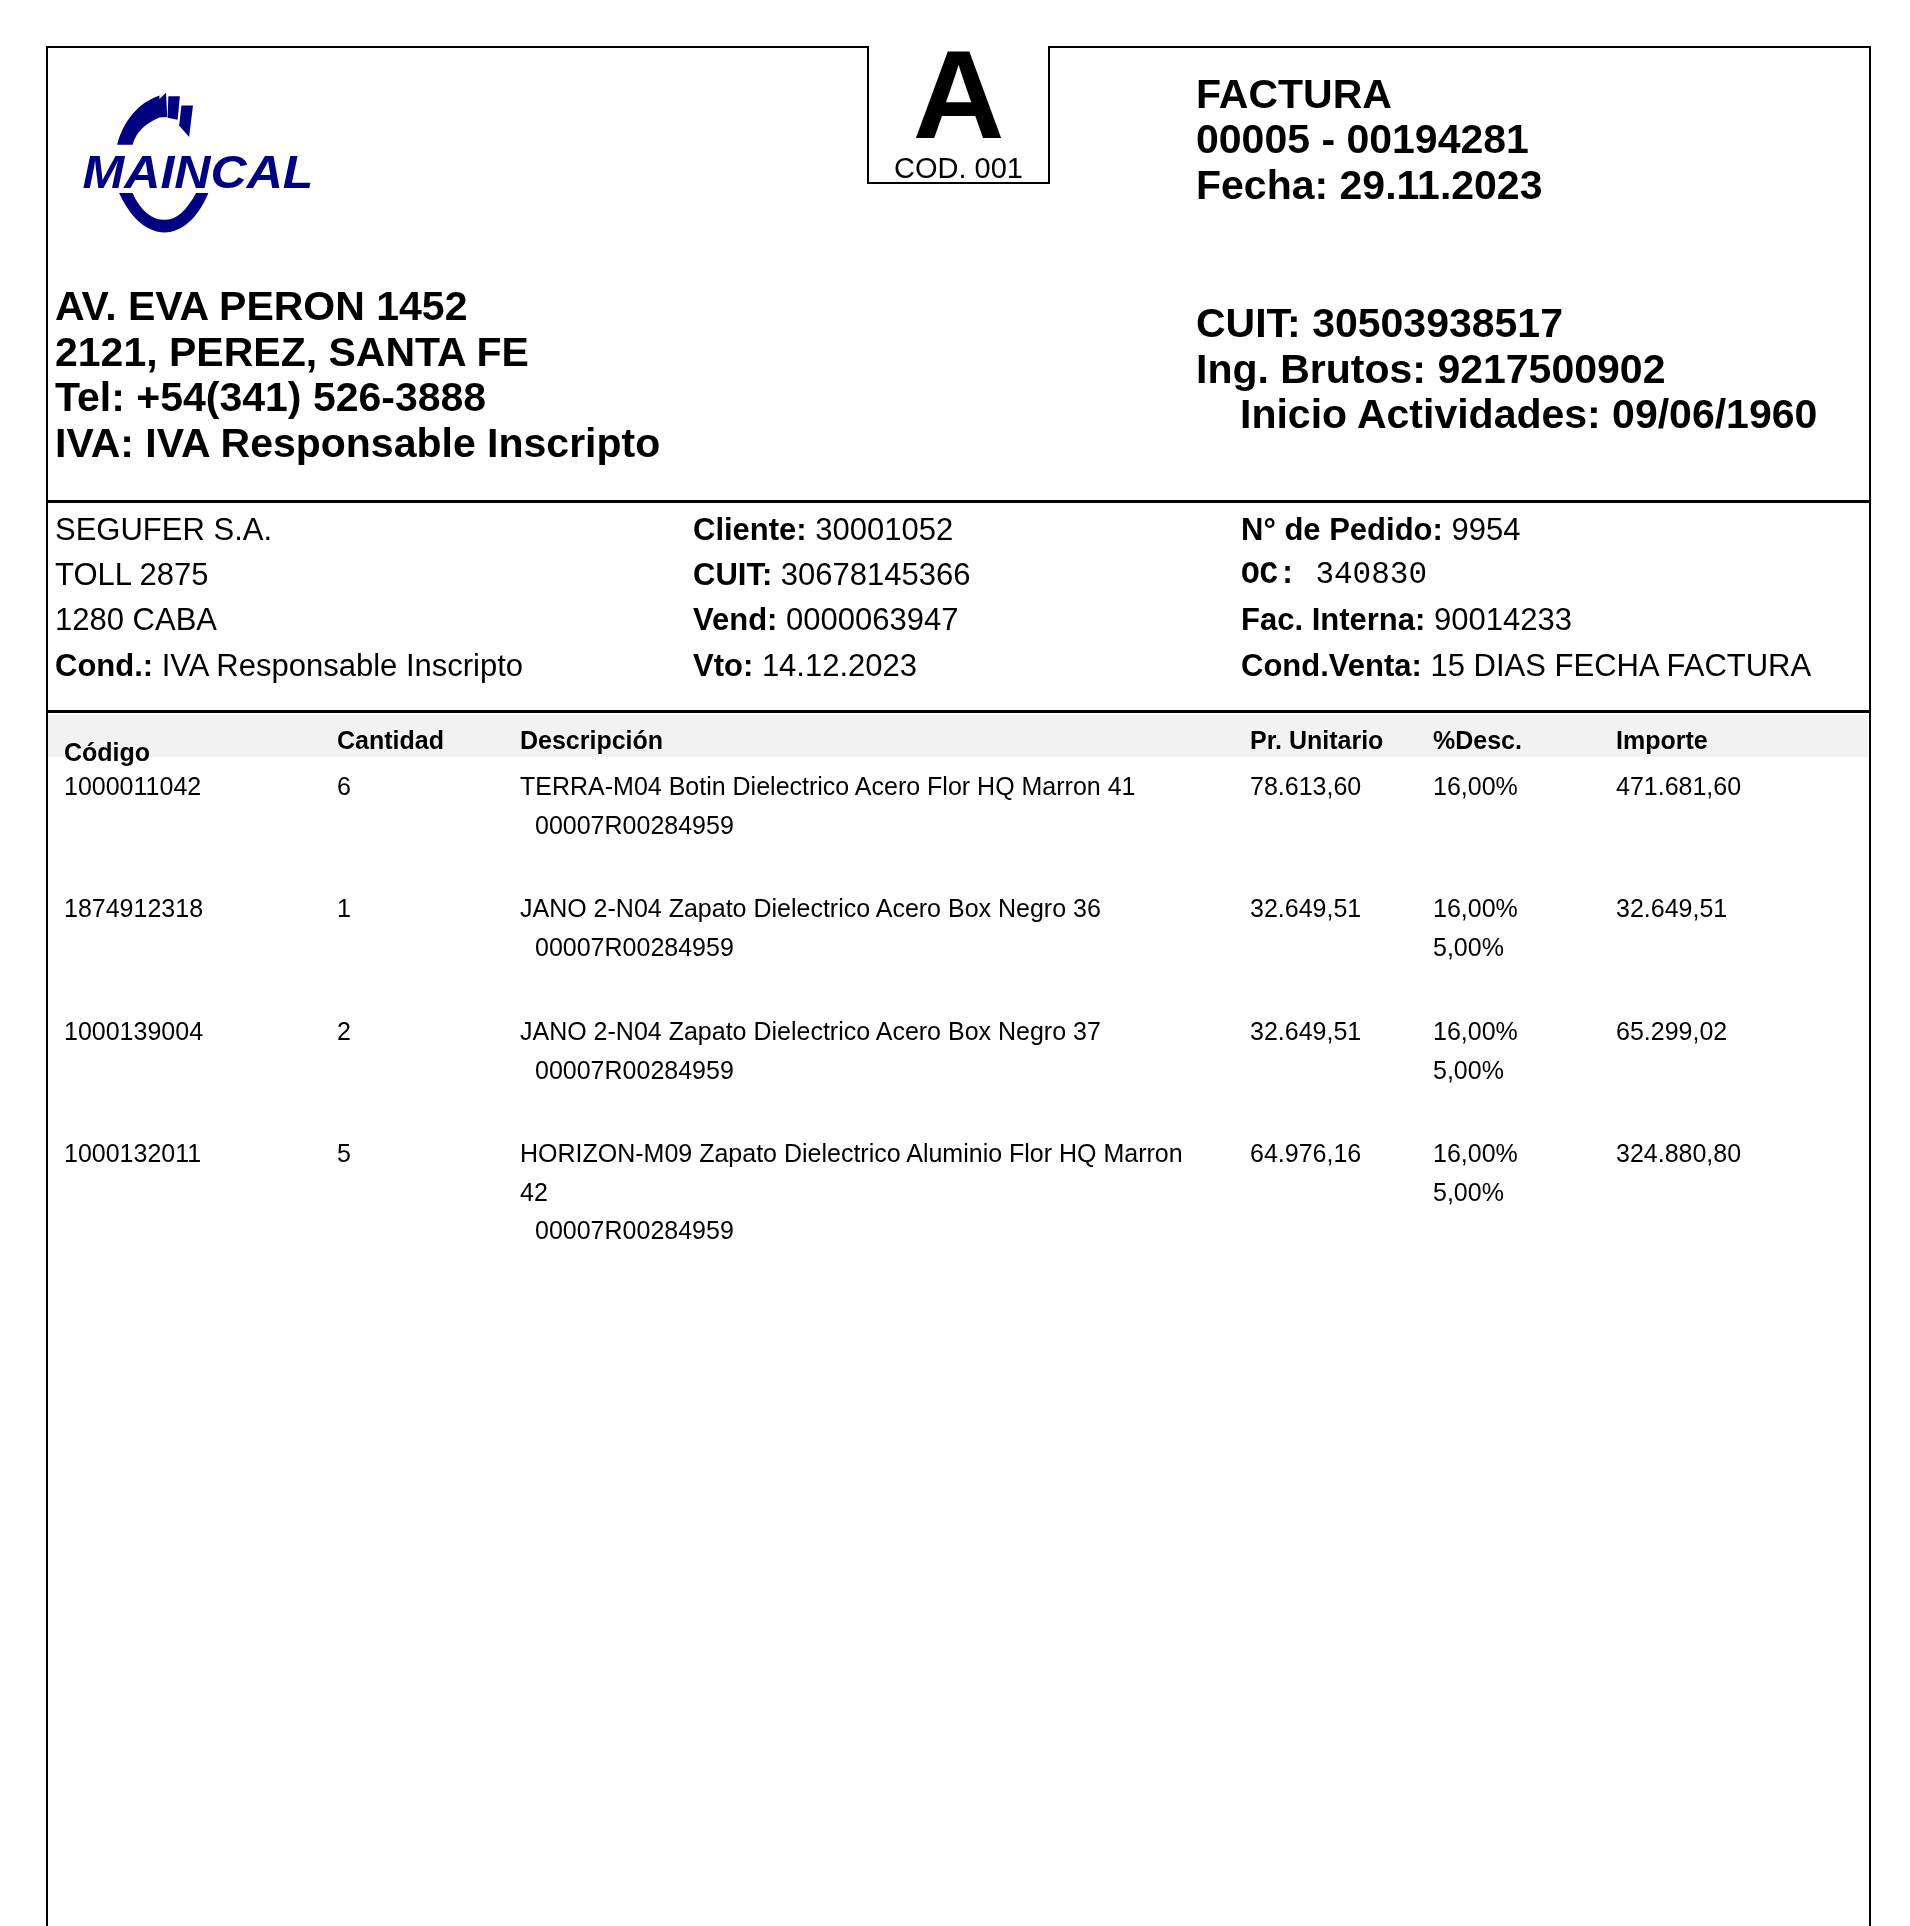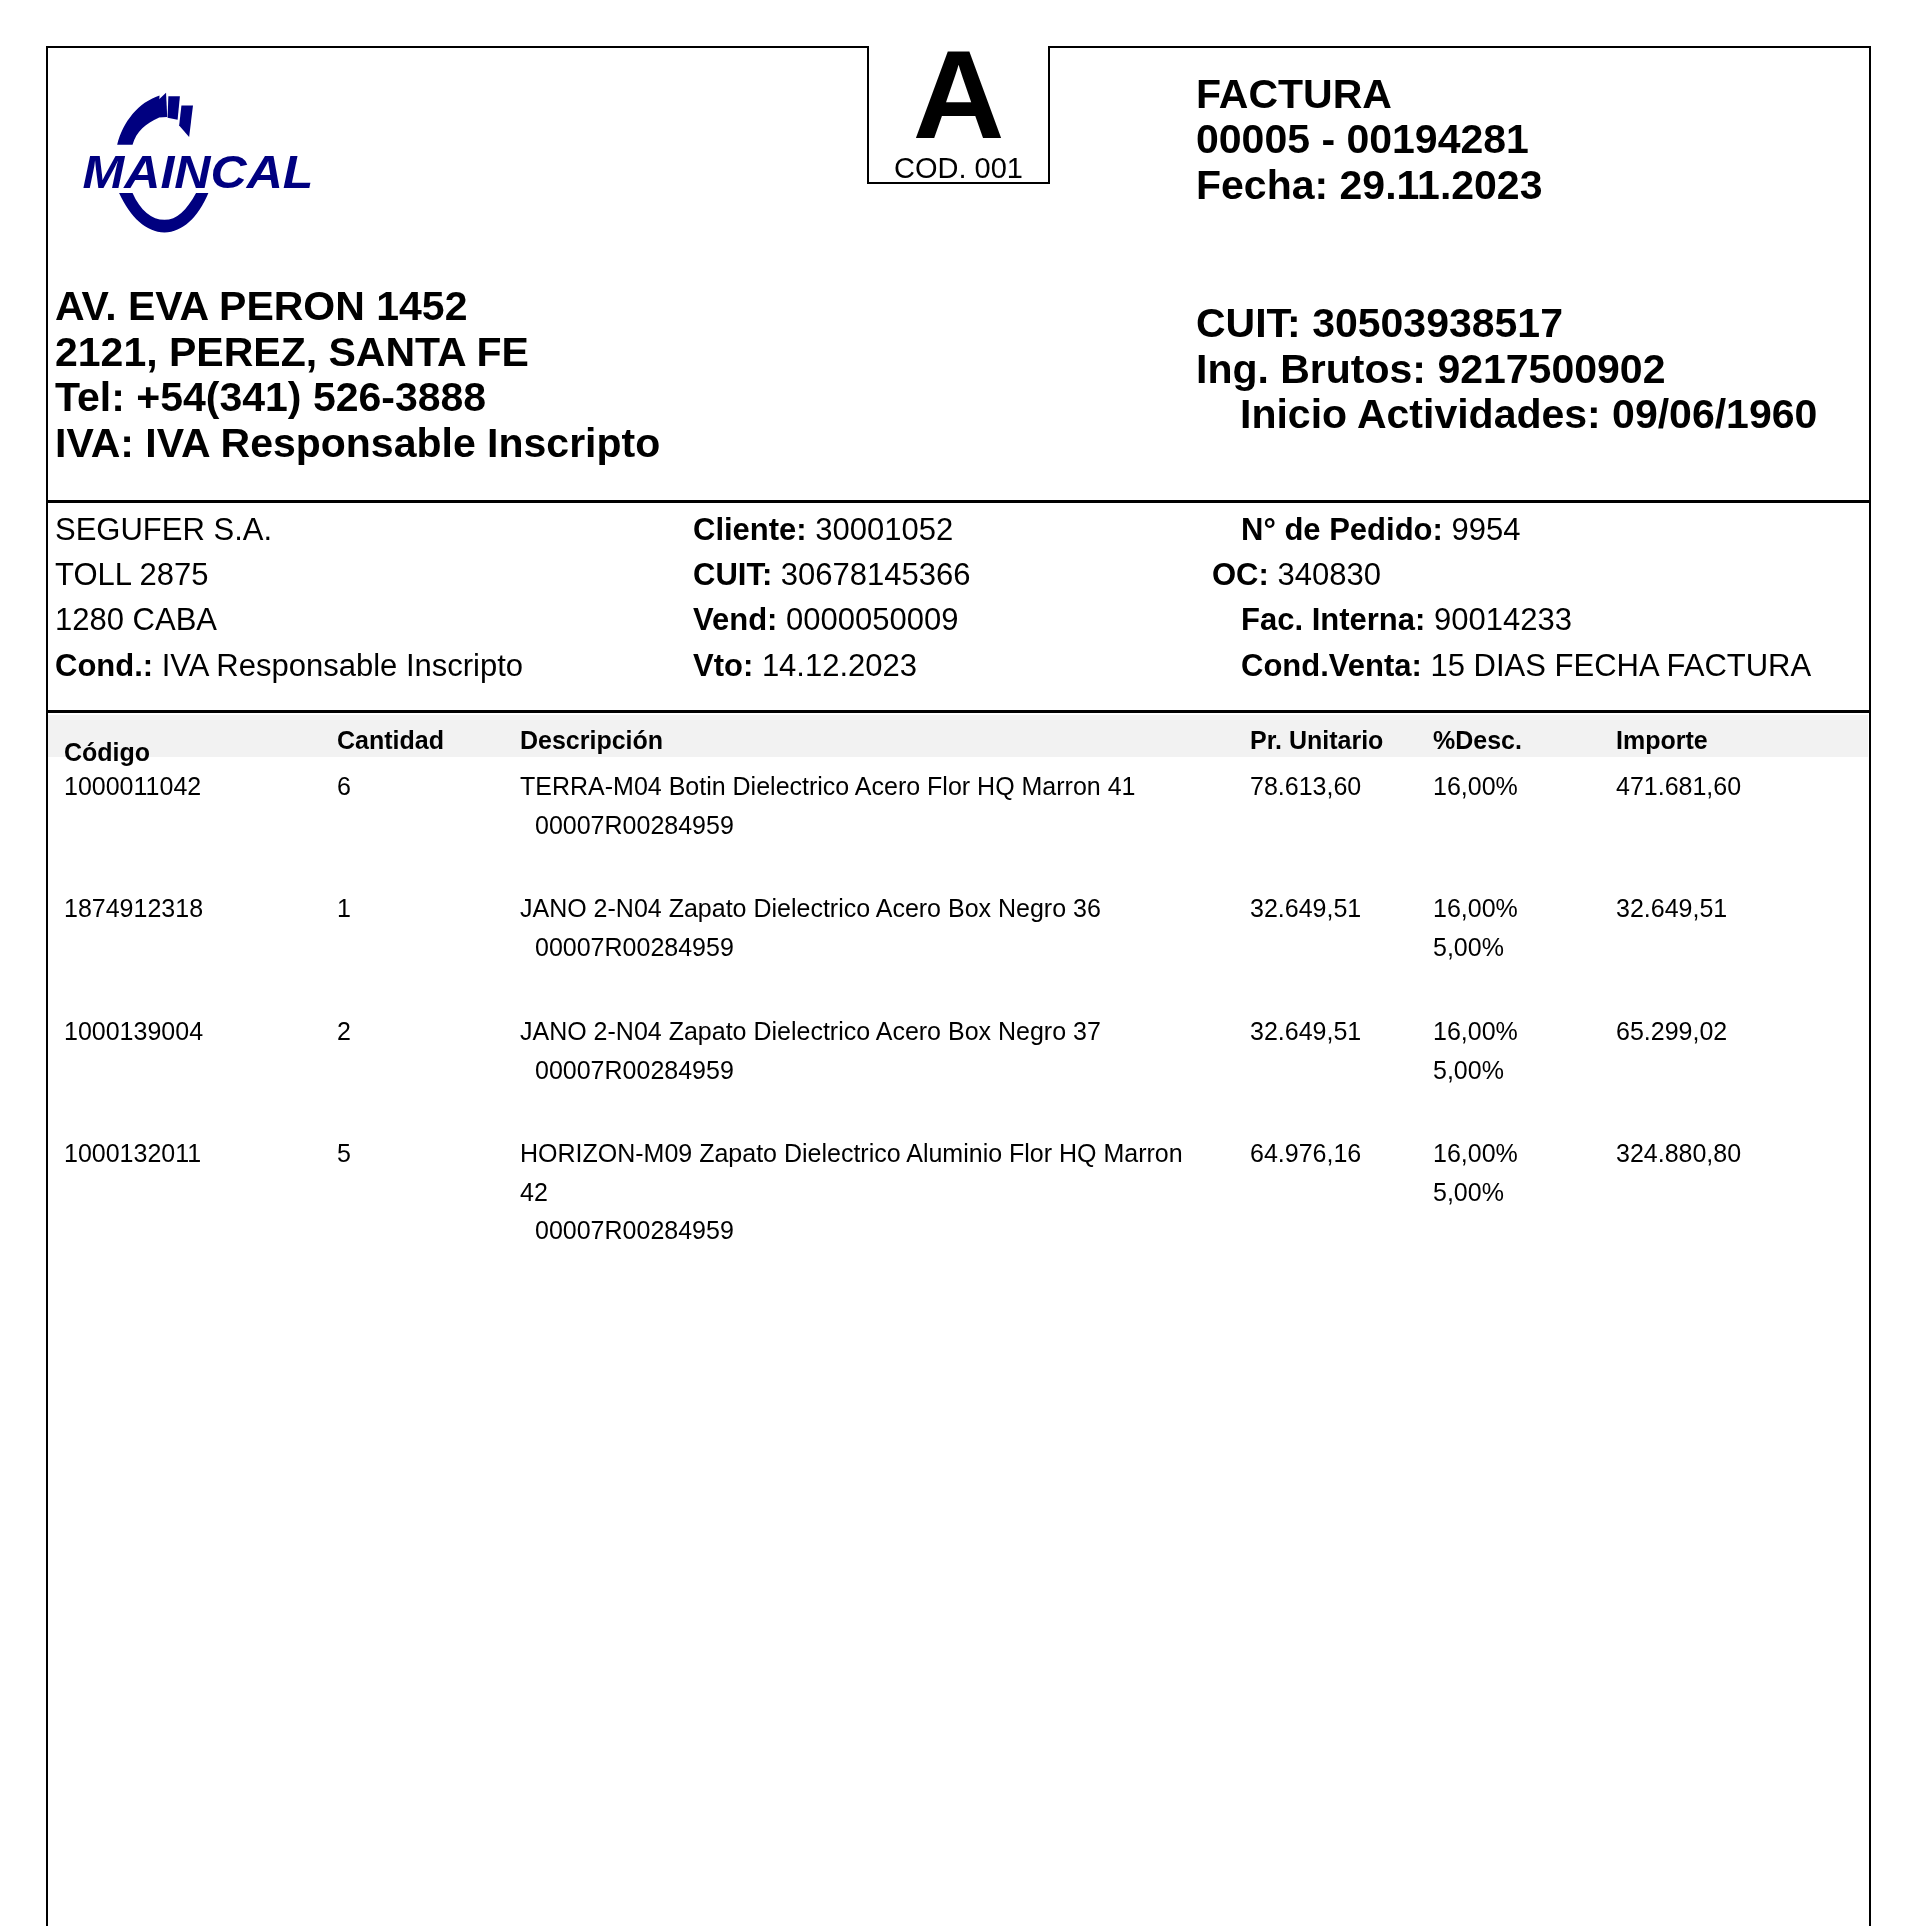--- a/index.html
+++ b/index.html
@@ -61,30 +61,30 @@
   <span class="lbl">Cond.:</span><span> IVA Responsable Inscripto</span>
 </div>
 
 <div class="abs r80" style="left:693px;top:512px;">
   <span class="lbl">Cliente:</span><span> 30001052</span>
 </div>
 <div class="abs r80" style="left:693px;top:557px;">
   <span class="lbl">CUIT:</span><span> 30678145366</span>
 </div>
 <div class="abs r80" style="left:693px;top:602px;">
-  <span class="lbl">Vend:</span><span> 0000050009</span>
+  <span class="lbl">Vend:</span><span> 0000063947</span>
 </div>
 <div class="abs r80" style="left:693px;top:648px;">
   <span class="lbl">Vto:</span><span> 14.12.2023</span>
 </div>
 
 <div class="abs r80" style="left:1241px;top:512px;">
   <span class="lbl">N° de Pedido:</span><span> 9954</span>
 </div>
-<div class="abs r80" style="left:1212px;top:557px;">
+<div class="abs r80" style="left:1241px;top:557px;font-family:Liberation Mono, monospace;">
   <span class="lbl">OC:</span><span> 340830</span>
 </div>
 <div class="abs r80" style="left:1241px;top:602px;">
   <span class="lbl">Fac. Interna:</span><span> 90014233</span>
 </div>
 <div class="abs r80" style="left:1241px;top:648px;">
   <span class="lbl">Cond.Venta:</span><span> 15 DIAS FECHA FACTURA</span>
 </div>
 
 <div class="hline" style="top:710px;"></div>

